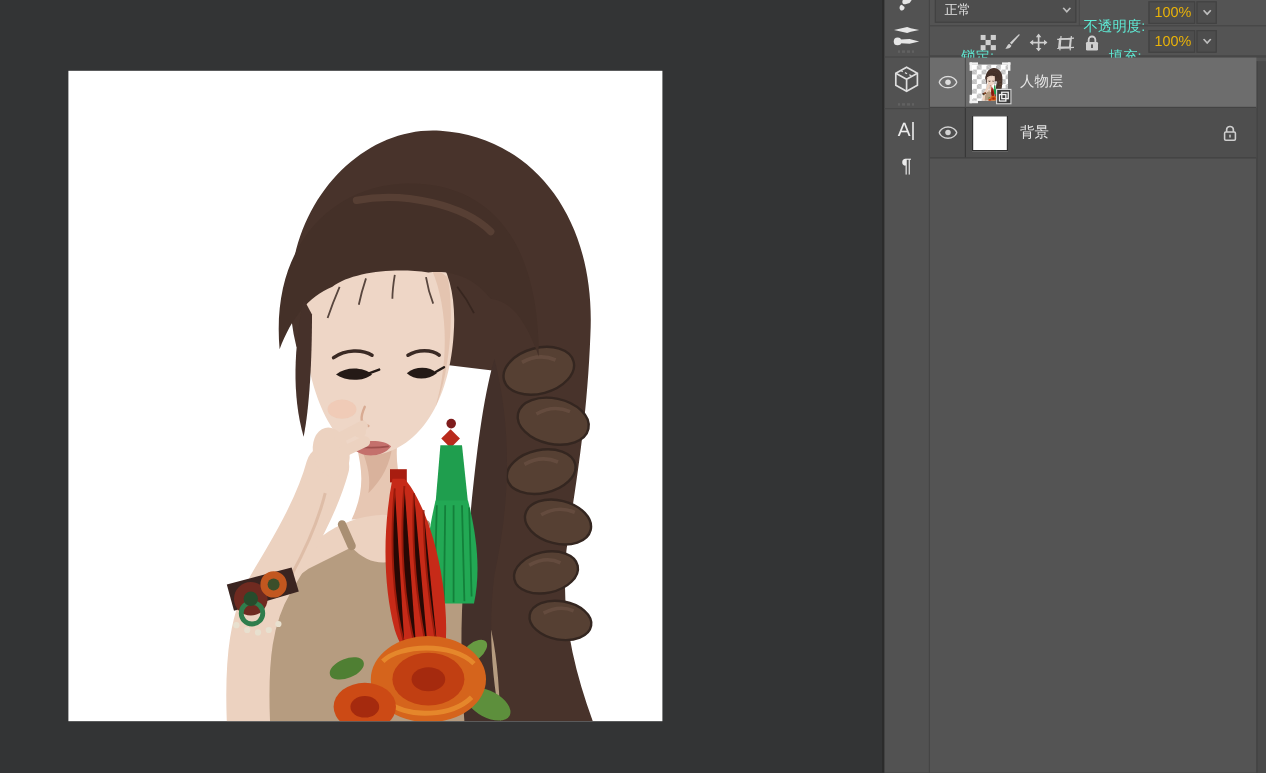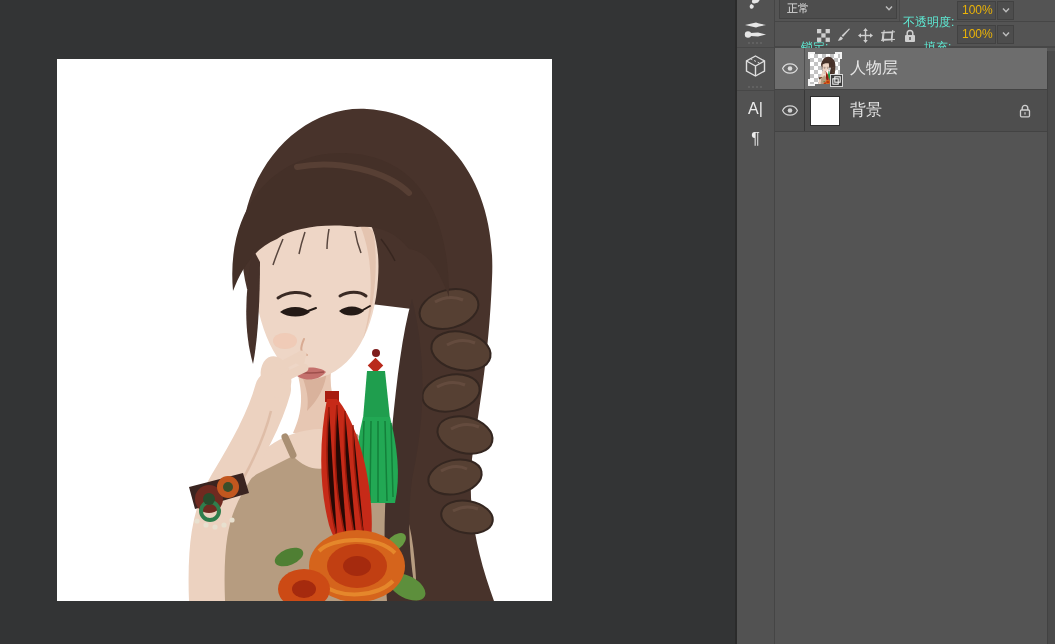--- a/index.html
+++ b/index.html
@@ -57,21 +57,21 @@
   .thumb svg.thumb-art{position:absolute;left:0;top:0;width:100%;height:100%;}
   .thumb-white{background:#ffffff;border:1px solid #2e2e2e;}
   .brk{position:absolute;width:7px;height:7px;}
   .brk-tl{left:-2px;top:-2px;border-left:2px solid #f2f2f2;border-top:2px solid #f2f2f2;}
   .brk-tr{right:-2px;top:-2px;border-right:2px solid #f2f2f2;border-top:2px solid #f2f2f2;}
   .brk-bl{left:-2px;bottom:-2px;border-left:2px solid #f2f2f2;border-bottom:2px solid #f2f2f2;}
   .brk-br{right:-2px;bottom:-2px;border-right:2px solid #f2f2f2;border-bottom:2px solid #f2f2f2;}
   .thumb-badge{position:absolute;right:-3px;bottom:-3px;width:13px;height:13px;background:#3c3c3c;
     border:1px solid #d8d8d8;display:flex;align-items:center;justify-content:center;}
   .layer-name{position:absolute;left:75px;top:0;height:100%;display:flex;align-items:center;
-    font-size:16px;color:#e6e6e6;}
+    font-size:12px;color:#e6e6e6;}
   .bg-lock{position:absolute;right:16px;top:0;height:100%;display:flex;align-items:center;}
 </style>
 </head>
 <body>
 
 <div class="canvas-area">
   <div class="photo">
     <svg viewBox="0 0 495 542" aria-hidden="true">
       <g id="art">
 

